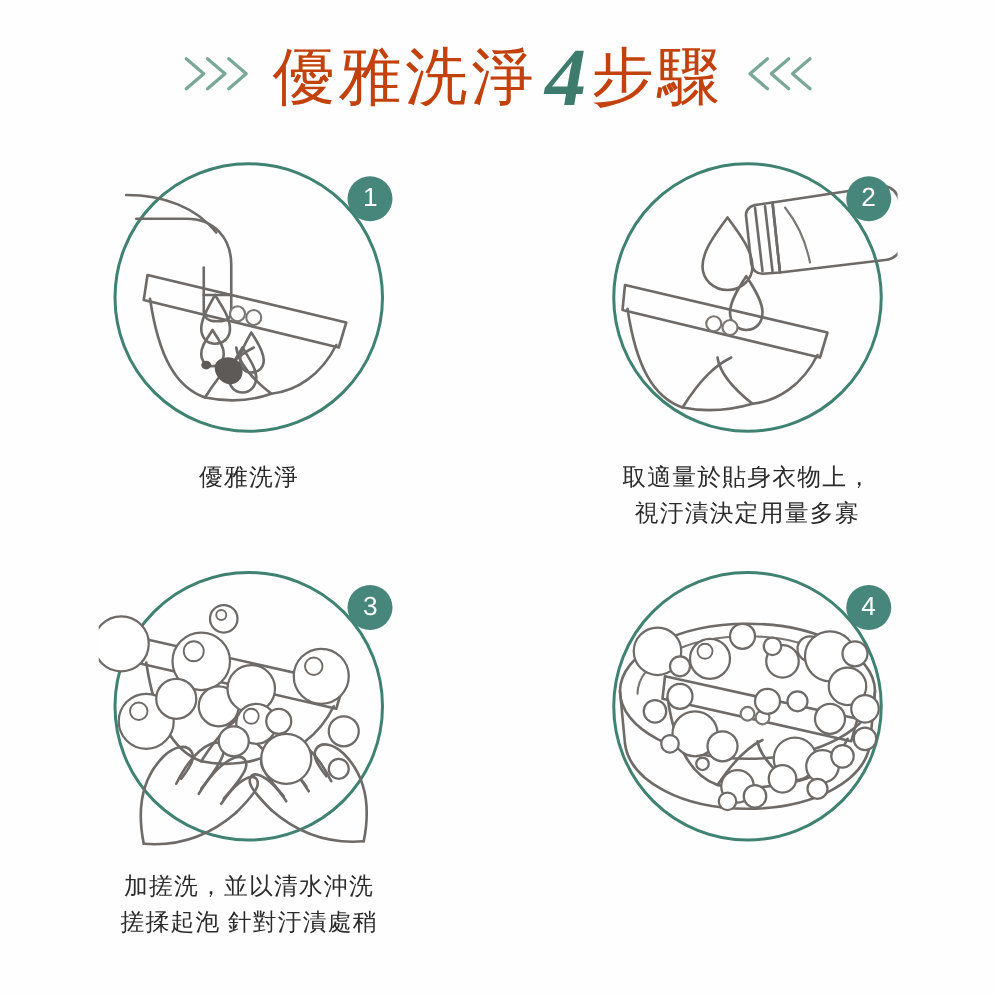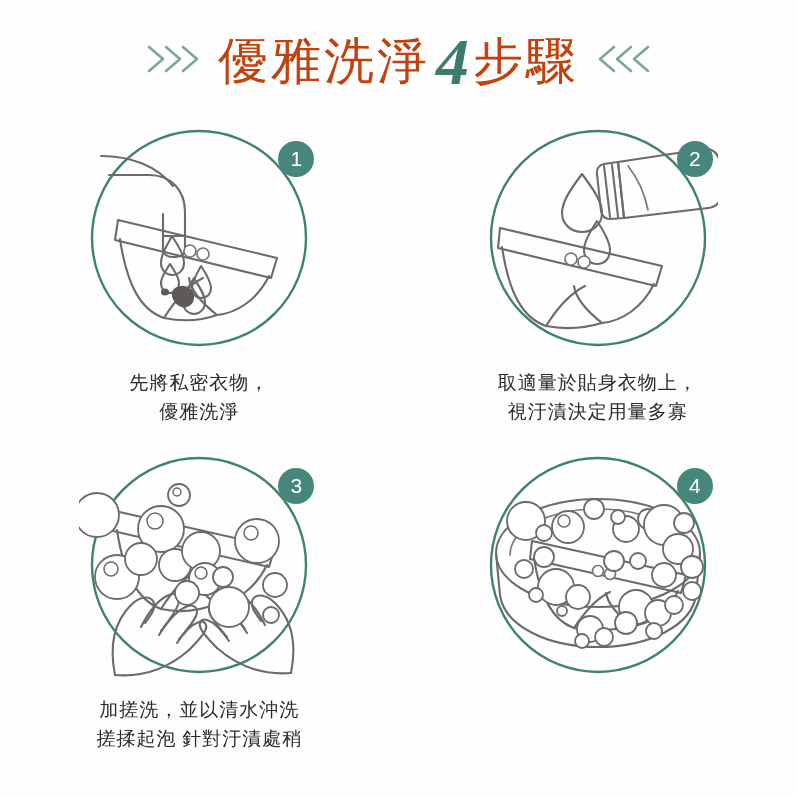--- a/index.html
+++ b/index.html
@@ -187,21 +187,20 @@
         <path class="ink" d="M122,148 C117,157 113,164 113,170 C113,176 117,180 122,180 C128,180 132,176 132,170 C132,164 128,157 122,148 Z" fill="#fff"></path>
 
         <g>
           <ellipse class="stain" cx="86" cy="174" rx="4" ry="3.5"></ellipse>
           <path class="stain" d="M96,170 C104,165 114,169 115,178 C116,187 107,192 100,188 C93,184 90,174 96,170 Z"></path>
         </g>
       </svg>
       <div class="badge">1</div>
     </div>
     <div class="caption">
-      <span class="line">先將私密衣物，</span>
       <span class="line">優雅洗淨</span>
     </div>
   </div>
 
   <div class="step-cell">
     <div class="illus-wrap">
       <svg viewBox="0 0 240 240" aria-hidden="true">
         <circle class="ring" cx="120" cy="120" r="107"></circle>
 
         <g>

